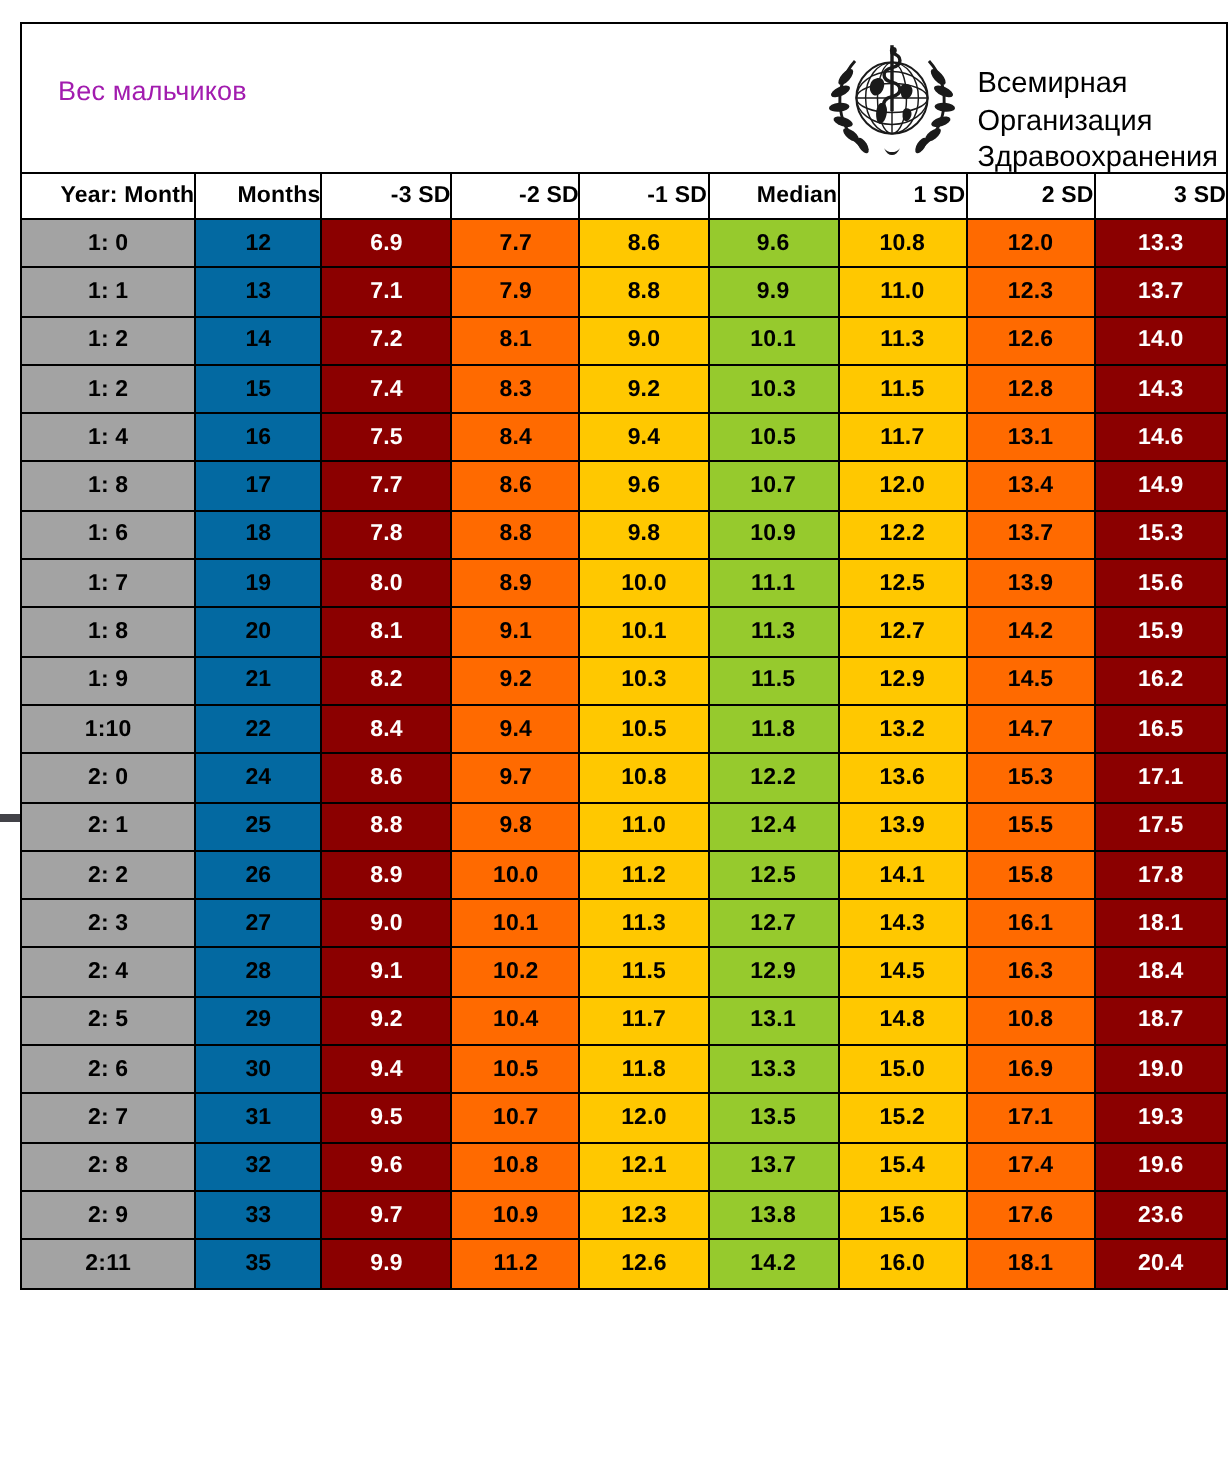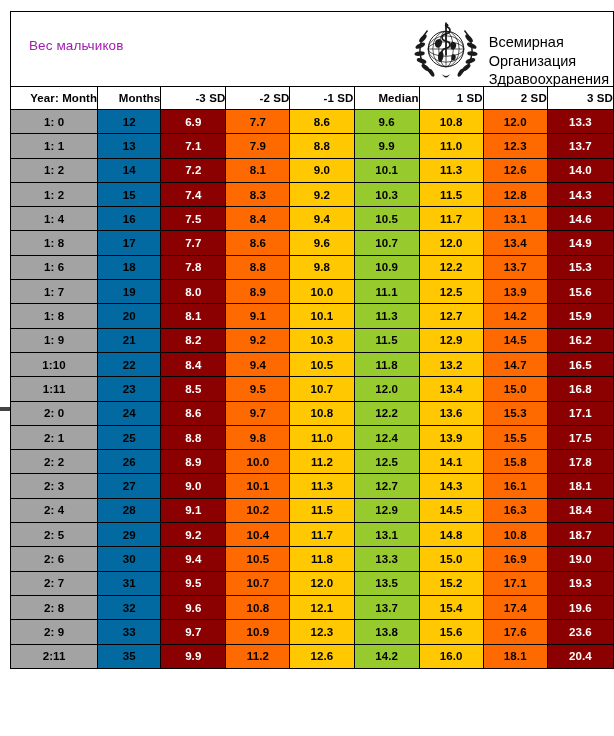--- a/index.html
+++ b/index.html
@@ -350,31 +350,20 @@
           <td class="cell months">22</td>
           <td class="cell sd-3">8.4</td>
           <td class="cell sd-2">9.4</td>
           <td class="cell sd-1">10.5</td>
           <td class="cell sd-med">11.8</td>
           <td class="cell sd1">13.2</td>
           <td class="cell sd2">14.7</td>
           <td class="cell sd3">16.5</td>
         </tr>
         <tr>
-          <td class="cell label">1:11</td>
-          <td class="cell months">23</td>
-          <td class="cell sd-3">8.5</td>
-          <td class="cell sd-2">9.5</td>
-          <td class="cell sd-1">10.7</td>
-          <td class="cell sd-med">12.0</td>
-          <td class="cell sd1">13.4</td>
-          <td class="cell sd2">15.0</td>
-          <td class="cell sd3">16.8</td>
-        </tr>
-        <tr>
           <td class="cell label">2: 0</td>
           <td class="cell months">24</td>
           <td class="cell sd-3">8.6</td>
           <td class="cell sd-2">9.7</td>
           <td class="cell sd-1">10.8</td>
           <td class="cell sd-med">12.2</td>
           <td class="cell sd1">13.6</td>
           <td class="cell sd2">15.3</td>
           <td class="cell sd3">17.1</td>
         </tr>

